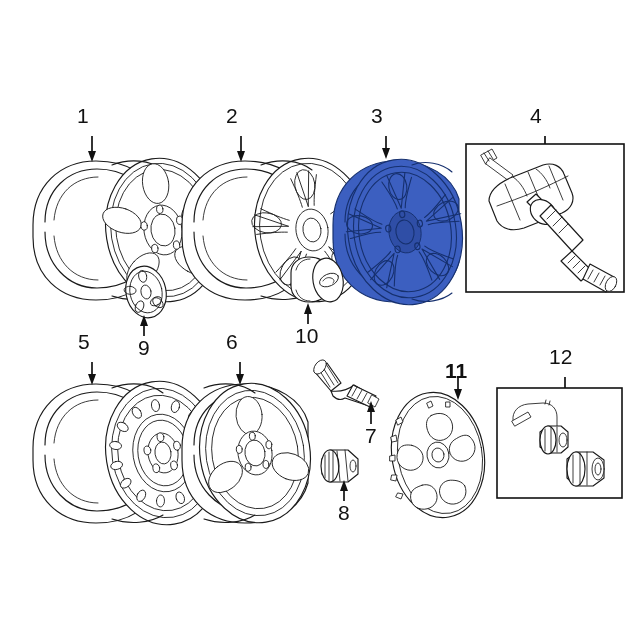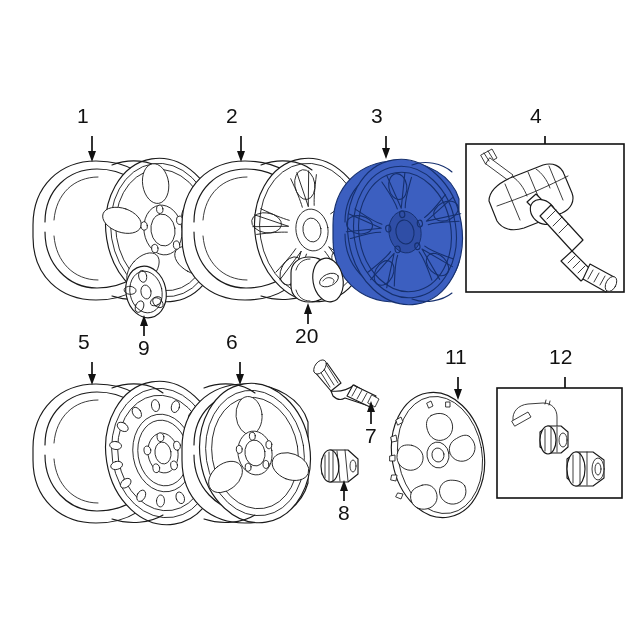--- a/index.html
+++ b/index.html
@@ -559,17 +559,17 @@
 
   <div class="callout-num" style="left:77px; top:105px;">1</div>
   <div class="callout-num" style="left:226px; top:105px;">2</div>
   <div class="callout-num" style="left:371px; top:105px;">3</div>
   <div class="callout-num" style="left:530px; top:105px;">4</div>
   <div class="callout-num" style="left:78px; top:331px;">5</div>
   <div class="callout-num" style="left:226px; top:331px;">6</div>
   <div class="callout-num" style="left:365px; top:425px;">7</div>
   <div class="callout-num" style="left:338px; top:502px;">8</div>
   <div class="callout-num" style="left:138px; top:337px;">9</div>
-  <div class="callout-num" style="left:295px; top:325px;">20</div>
-  <div class="callout-num" style="left:445px; top:346px;">11</div>
+  <div class="callout-num" style="left:295px; top:325px;">10</div>
+  <div class="callout-num" style="left:445px; top:360px;font-weight:bold;">11</div>
   <div class="callout-num" style="left:549px; top:346px;text-align:center;">12</div>
 
 </div>
 
 </body></html>

